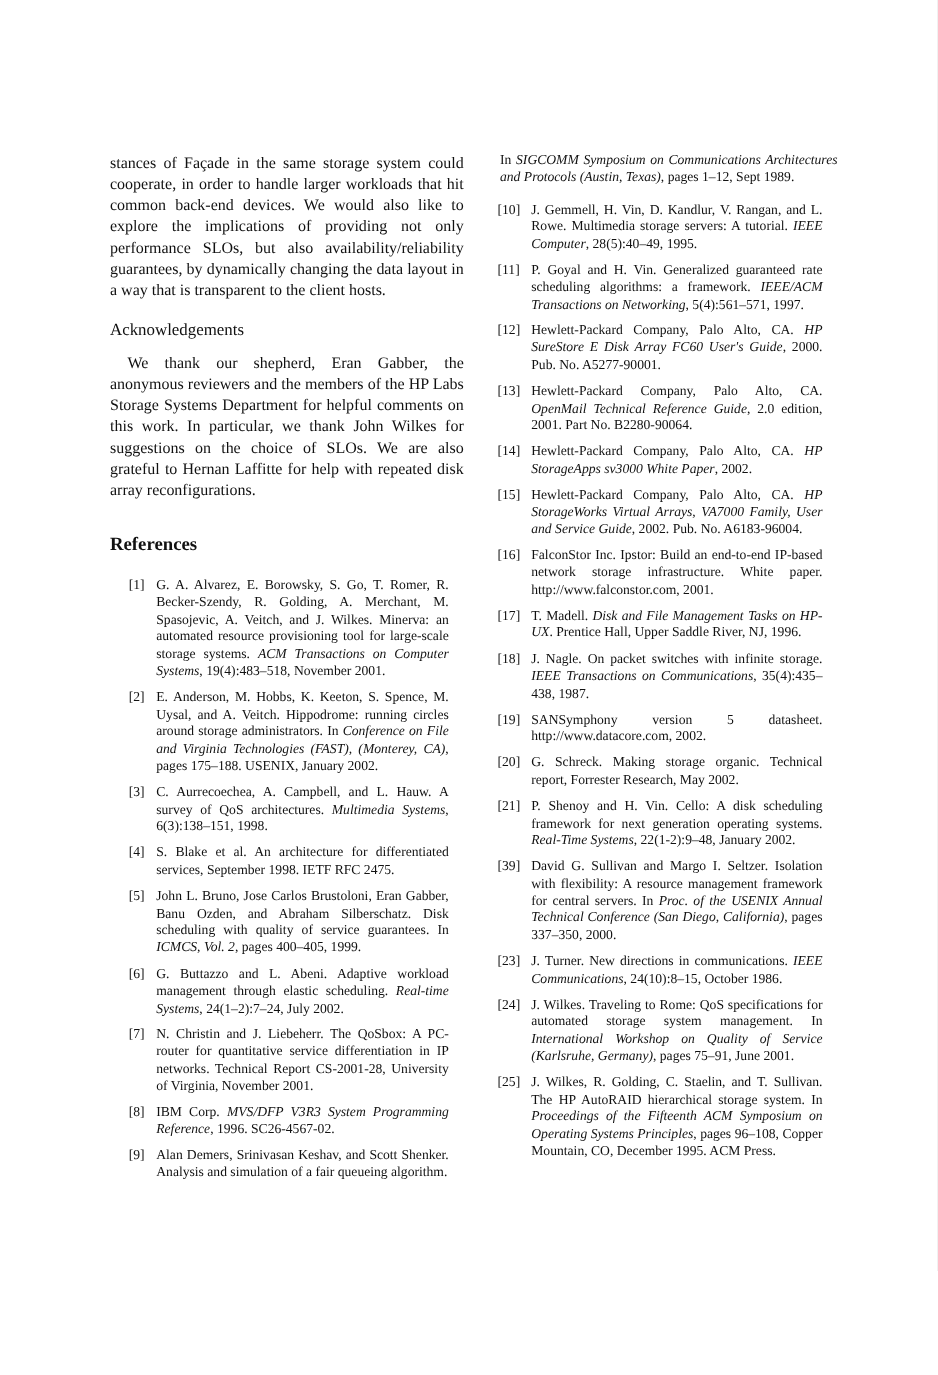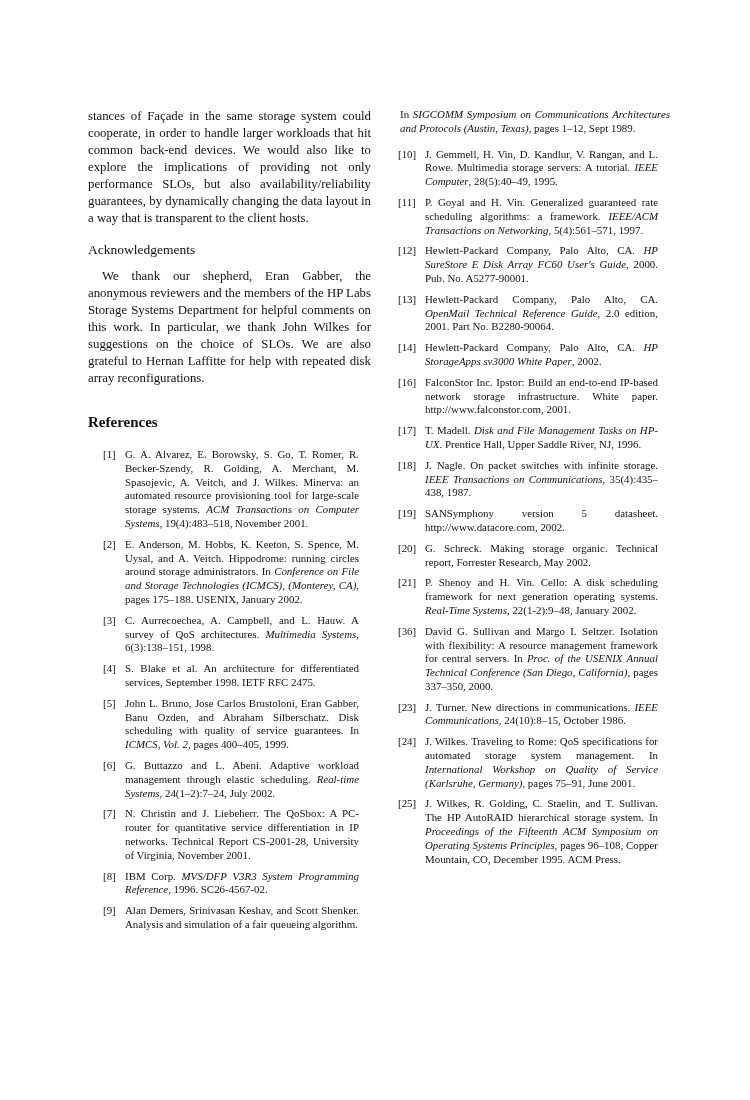--- a/index.html
+++ b/index.html
@@ -11,21 +11,21 @@
     position: relative;
     width: 750px;
     height: 1100px;
     background: #ffffff;
     font-family: "Liberation Serif", serif;
     color: #111111;
     overflow: hidden;
   }
   .col {
     position: absolute;
-    top: 108px;
+    top: 122px;
   }
   .col-left  { left: 88px;  width: 283px; }
   .col-right { left: 386px; width: 284px; }
 
   p.body {
     margin: 0;
     font-size: 12.8px;
     line-height: 17px;
     text-align: justify;
   }
@@ -76,46 +76,47 @@
     <p class="body">stances of Façade in the same storage system could cooperate, in order to handle larger workloads that hit common back-end devices. We would also like to explore the implications of providing not only performance SLOs, but also availability/reliability guarantees, by dynamically changing the data layout in a way that is transparent to the client hosts.</p>
 
     <h2 class="ack-heading">Acknowledgements</h2>
 
     <p class="body indent">We thank our shepherd, Eran Gabber, the anonymous reviewers and the members of the HP Labs Storage Systems Department for helpful comments on this work. In particular, we thank John Wilkes for suggestions on the choice of SLOs. We are also grateful to Hernan Laffitte for help with repeated disk array reconfigurations.</p>
 
     <h1 class="refs-heading">References</h1>
 
     <ol class="refs refs-left" id="refs-left">
         <li><span class="ref-label">[1]</span><span>G. A. Alvarez, E. Borowsky, S. Go, T. Romer, R. Becker-Szendy, R. Golding, A. Merchant, M. Spasojevic, A. Veitch, and J. Wilkes. Minerva: an automated resource provisioning tool for large-scale storage systems. </span><span class="it">ACM Transactions on Computer Systems</span><span>, 19(4):483–518, November 2001.</span></li>
-        <li><span class="ref-label">[2]</span><span>E. Anderson, M. Hobbs, K. Keeton, S. Spence, M. Uysal, and A. Veitch. Hippodrome: running circles around storage administrators. In </span><span class="it">Conference on File and Storage Technologies (ICMCS), (Monterey, CA)</span><span>, pages 175–188. USENIX, January 2002.</span></li>
+        <li><span class="ref-label">[2]</span><span>E. Anderson, M. Hobbs, K. Keeton, S. Spence, M. Uysal, and A. Veitch. Hippodrome: running circles around storage administrators. In </span><span class="it">Conference on File and Virginia Technologies (FAST), (Monterey, CA)</span><span>, pages 175–188. USENIX, January 2002.</span></li>
         <li><span class="ref-label">[3]</span><span>C. Aurrecoechea, A. Campbell, and L. Hauw. A survey of QoS architectures. </span><span class="it">Multimedia Systems</span><span>, 6(3):138–151, 1998.</span></li>
         <li><span class="ref-label">[4]</span><span>S. Blake et al. An architecture for differentiated services, September 1998. IETF RFC 2475.</span></li>
         <li><span class="ref-label">[5]</span><span>John L. Bruno, Jose Carlos Brustoloni, Eran Gabber, Banu Ozden, and Abraham Silberschatz. Disk scheduling with quality of service guarantees. In </span><span class="it">ICMCS, Vol. 2</span><span>, pages 400–405, 1999.</span></li>
         <li><span class="ref-label">[6]</span><span>G. Buttazzo and L. Abeni. Adaptive workload management through elastic scheduling. </span><span class="it">Real-time Systems</span><span>, 24(1–2):7–24, July 2002.</span></li>
         <li><span class="ref-label">[7]</span><span>N. Christin and J. Liebeherr. The QoSbox: A PC-router for quantitative service differentiation in IP networks. Technical Report CS-2001-28, University of Virginia, November 2001.</span></li>
         <li><span class="ref-label">[8]</span><span>IBM Corp. </span><span class="it">MVS/DFP V3R3 System Programming Reference</span><span>, 1996. SC26-4567-02.</span></li>
         <li><span class="ref-label">[9]</span><span>Alan Demers, Srinivasan Keshav, and Scott Shenker. Analysis and simulation of a fair queueing algorithm.</span></li>
       </ol>
   </div>
 
   <div class="col col-right">
     <p class="ref-cont" id="ref-cont"><span>In </span><span class="it">SIGCOMM Symposium on Communications Architectures and Protocols (Austin, Texas)</span><span>, pages 1–12, Sept 1989.</span></p>
 
     <ol class="refs refs-right" id="refs-right">
         <li><span class="ref-label">[10]</span><span>J. Gemmell, H. Vin, D. Kandlur, V. Rangan, and L. Rowe. Multimedia storage servers: A tutorial. </span><span class="it">IEEE Computer</span><span>, 28(5):40–49, 1995.</span></li>
         <li><span class="ref-label">[11]</span><span>P. Goyal and H. Vin. Generalized guaranteed rate scheduling algorithms: a framework. </span><span class="it">IEEE/ACM Transactions on Networking</span><span>, 5(4):561–571, 1997.</span></li>
         <li><span class="ref-label">[12]</span><span>Hewlett-Packard Company, Palo Alto, CA. </span><span class="it">HP SureStore E Disk Array FC60 User's Guide</span><span>, 2000. Pub. No. A5277-90001.</span></li>
         <li><span class="ref-label">[13]</span><span>Hewlett-Packard Company, Palo Alto, CA. </span><span class="it">OpenMail Technical Reference Guide</span><span>, 2.0 edition, 2001. Part No. B2280-90064.</span></li>
         <li><span class="ref-label">[14]</span><span>Hewlett-Packard Company, Palo Alto, CA. </span><span class="it">HP StorageApps sv3000 White Paper</span><span>, 2002.</span></li>
+        <li><span class="ref-label">[15]</span><span>Hewlett-Packard Company, Palo Alto, CA. </span><span class="it">HP StorageWorks Virtual Arrays, VA7000 Family, User and Service Guide</span><span>, 2002. Pub. No. A6183-96004.</span></li>
         <li><span class="ref-label">[16]</span><span>FalconStor Inc. Ipstor: Build an end-to-end IP-based network storage infrastructure. White paper. http://www.falconstor.com, 2001.</span></li>
         <li><span class="ref-label">[17]</span><span>T. Madell. </span><span class="it">Disk and File Management Tasks on HP-UX</span><span>. Prentice Hall, Upper Saddle River, NJ, 1996.</span></li>
         <li><span class="ref-label">[18]</span><span>J. Nagle. On packet switches with infinite storage. </span><span class="it">IEEE Transactions on Communications</span><span>, 35(4):435–438, 1987.</span></li>
         <li><span class="ref-label">[19]</span><span>SANSymphony version 5 datasheet. http://www.datacore.com, 2002.</span></li>
         <li><span class="ref-label">[20]</span><span>G. Schreck. Making storage organic. Technical report, Forrester Research, May 2002.</span></li>
         <li><span class="ref-label">[21]</span><span>P. Shenoy and H. Vin. Cello: A disk scheduling framework for next generation operating systems. </span><span class="it">Real-Time Systems</span><span>, 22(1-2):9–48, January 2002.</span></li>
-        <li><span class="ref-label">[36]</span><span>David G. Sullivan and Margo I. Seltzer. Isolation with flexibility: A resource management framework for central servers. In </span><span class="it">Proc. of the USENIX Annual Technical Conference (San Diego, California)</span><span>, pages 337–350, 2000.</span></li>
+        <li><span class="ref-label">[39]</span><span>David G. Sullivan and Margo I. Seltzer. Isolation with flexibility: A resource management framework for central servers. In </span><span class="it">Proc. of the USENIX Annual Technical Conference (San Diego, California)</span><span>, pages 337–350, 2000.</span></li>
         <li><span class="ref-label">[23]</span><span>J. Turner. New directions in communications. </span><span class="it">IEEE Communications</span><span>, 24(10):8–15, October 1986.</span></li>
         <li><span class="ref-label">[24]</span><span>J. Wilkes. Traveling to Rome: QoS specifications for automated storage system management. In </span><span class="it">International Workshop on Quality of Service (Karlsruhe, Germany)</span><span>, pages 75–91, June 2001.</span></li>
         <li><span class="ref-label">[25]</span><span>J. Wilkes, R. Golding, C. Staelin, and T. Sullivan. The HP AutoRAID hierarchical storage system. In </span><span class="it">Proceedings of the Fifteenth ACM Symposium on Operating Systems Principles</span><span>, pages 96–108, Copper Mountain, CO, December 1995. ACM Press.</span></li>
       </ol>
   </div>
 
 </div>
 
 </body></html>

